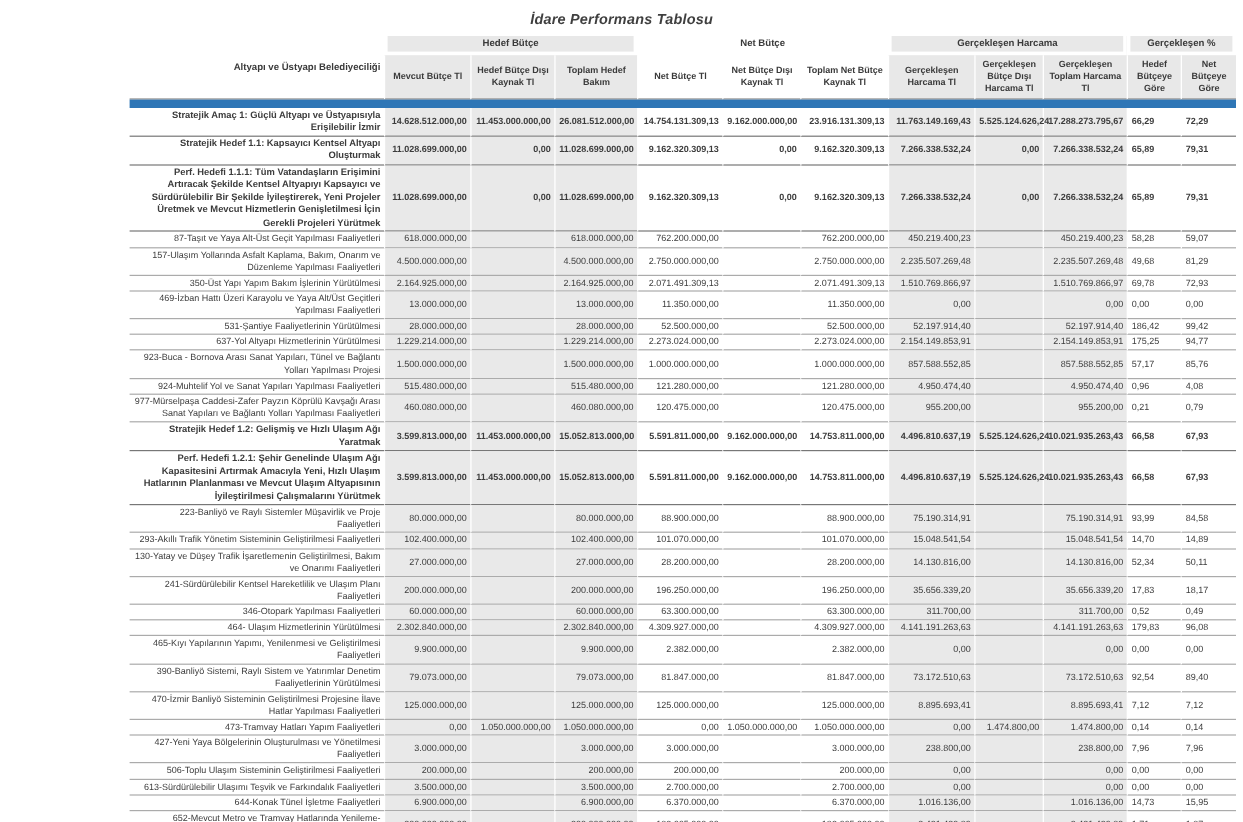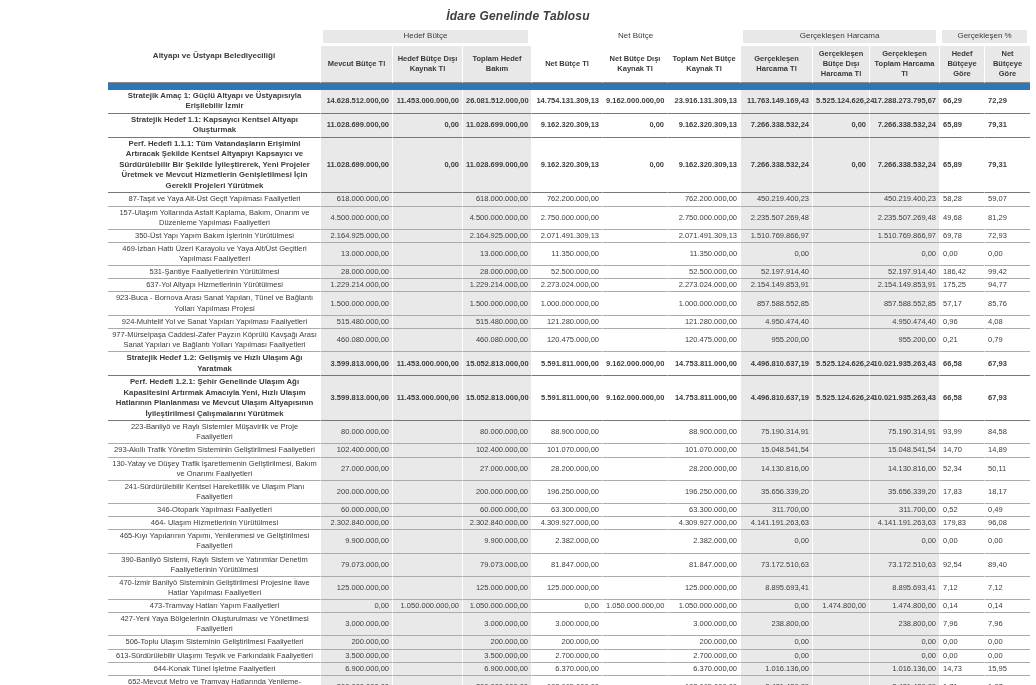--- a/index.html
+++ b/index.html
@@ -12,52 +12,52 @@
     text-align:center;font-style:italic;font-weight:600;font-size:12px;
     color:#3f3f3f;padding-top:9px;margin:0 0 7px 0;letter-spacing:.2px;
   }
   table.perf{
     margin-left:108px;width:922px;border-collapse:separate;border-spacing:0;
     table-layout:fixed;font-size:7.5px;
   }
   table.perf td,table.perf th{padding:1px 3px;vertical-align:middle;line-height:1.35;}
   
   th.group{
-    font-size:8px;font-weight:normal;text-align:center;color:#3a3a3a;
+    font-size:8px;font-weight:bold;text-align:center;color:#3a3a3a;
     border-left:3px solid #fff;border-right:3px solid #fff;border-bottom:3px solid #fff;
     padding:4px 2px;
   }
   th.group.shaded{background:#e8e8e8;}
   
   th.sub{
     font-size:7.5px;font-weight:bold;text-align:center;color:#3a3a3a;
     border-left:1px solid #fff;border-bottom:1px solid #8a8a8a;
     padding:3px 2px;height:34px;
   }
   th.sub.shaded{background:#e8e8e8;}
   th.rowhead{
-    font-size:8px;font-weight:bold;text-align:center;color:#3a3a3a;
+    font-size:8px;font-weight:bold;text-align:right;color:#3a3a3a;
     background:#fff;border-bottom:1px solid #8a8a8a;vertical-align:middle;
   }
   
   td.bluebar{height:5px;padding:0;border:none;}
   
   tbody td{border-bottom:1px solid #ababab;border-left:1px solid #fff;}
-  tbody td.label{text-align:center;padding-left:4px;border-left:none;}
+  tbody td.label{text-align:right;padding-left:4px;border-left:none;}
   tbody td.num{text-align:right;white-space:nowrap;}
   tbody td.pct{text-align:left;white-space:nowrap;}
   tbody td.shade{background:#e9e9e9;}
   tbody tr.bold td{font-weight:bold;border-bottom:1px solid #777;}
   tbody tr.bold td.label{font-size:7.8px;}
 </style>
 </head>
 <body>
 
 <div class="page">
-  <div class="title">İdare Genelinde Tablosu</div>
+  <div class="title">İdare Performans Tablosu</div>
 
   <table class="perf">
     <colgroup>
       <col style="width:212px">
         <col style="width:72px">
         <col style="width:70px">
         <col style="width:69px">
       <col style="width:71px">
         <col style="width:65px">
         <col style="width:73px">

